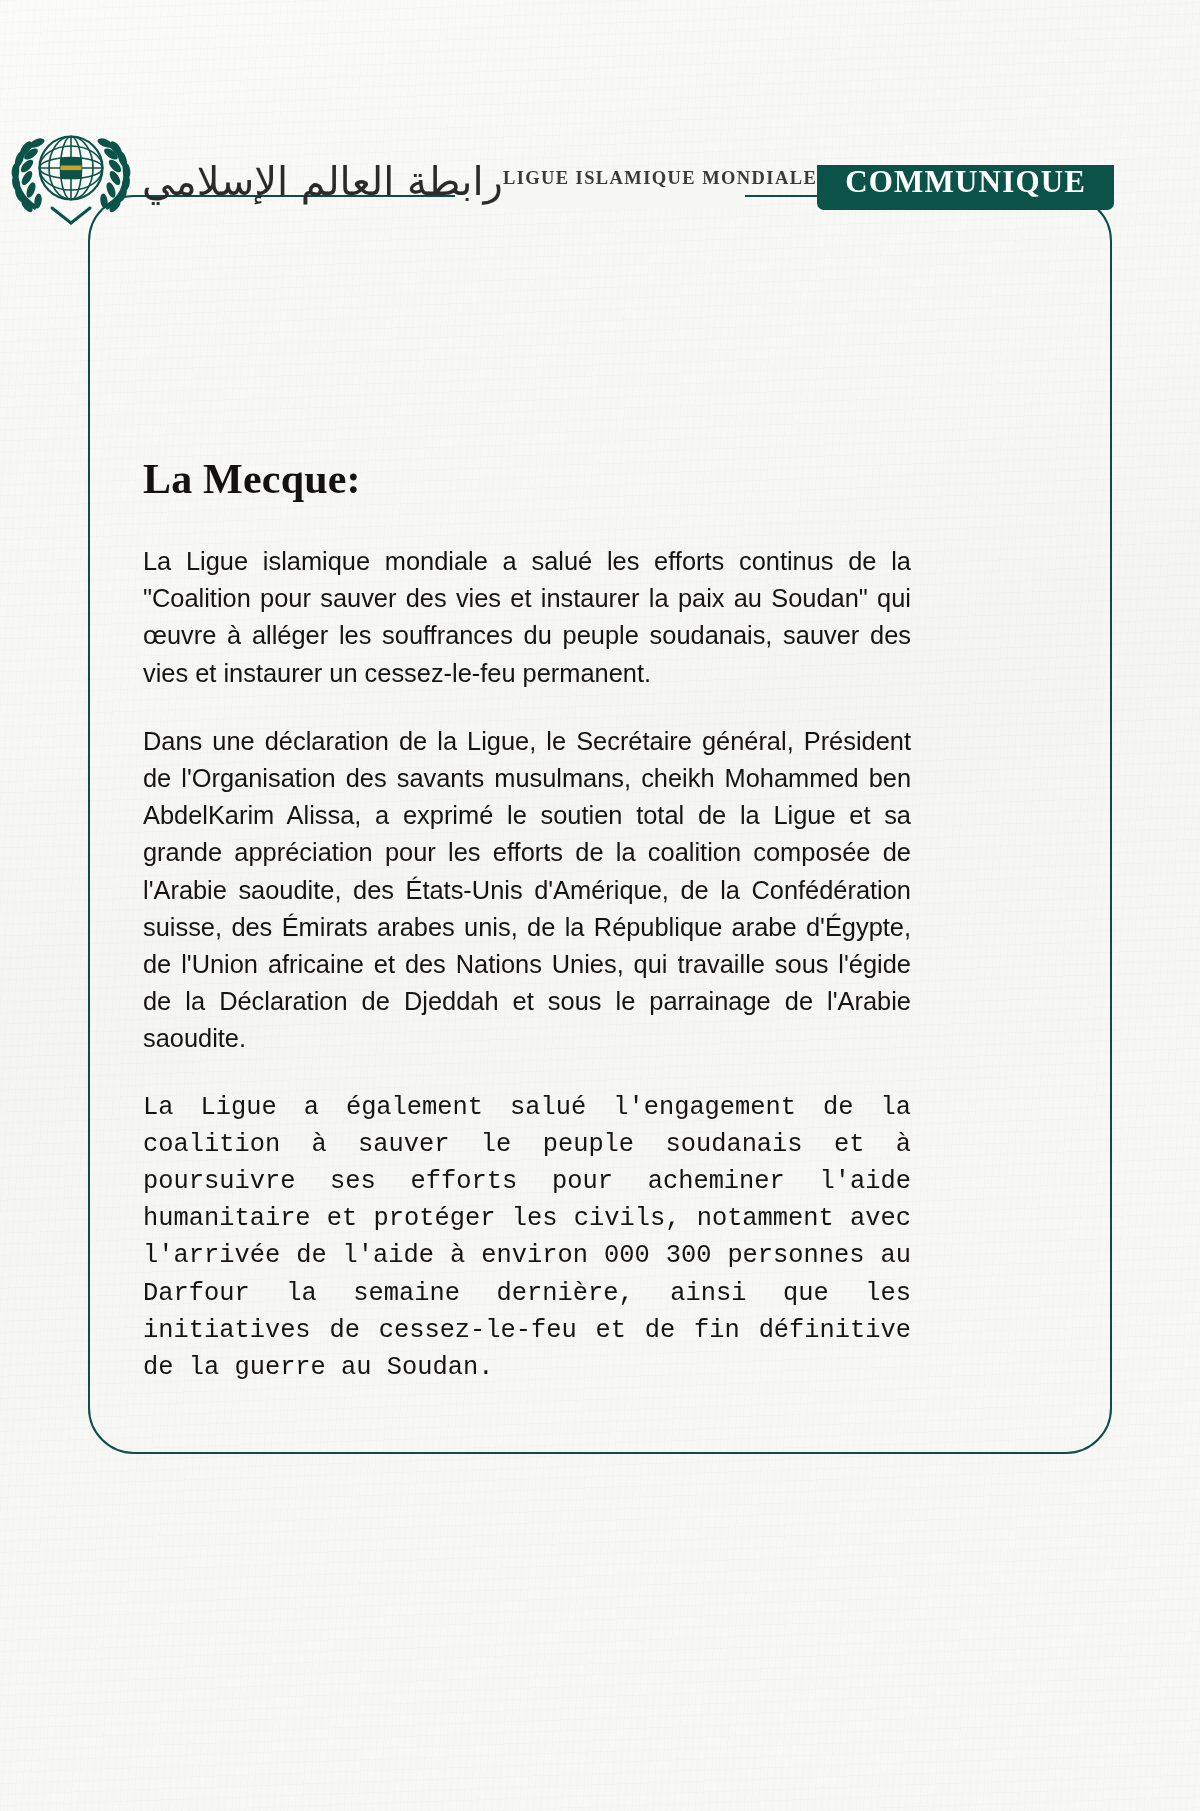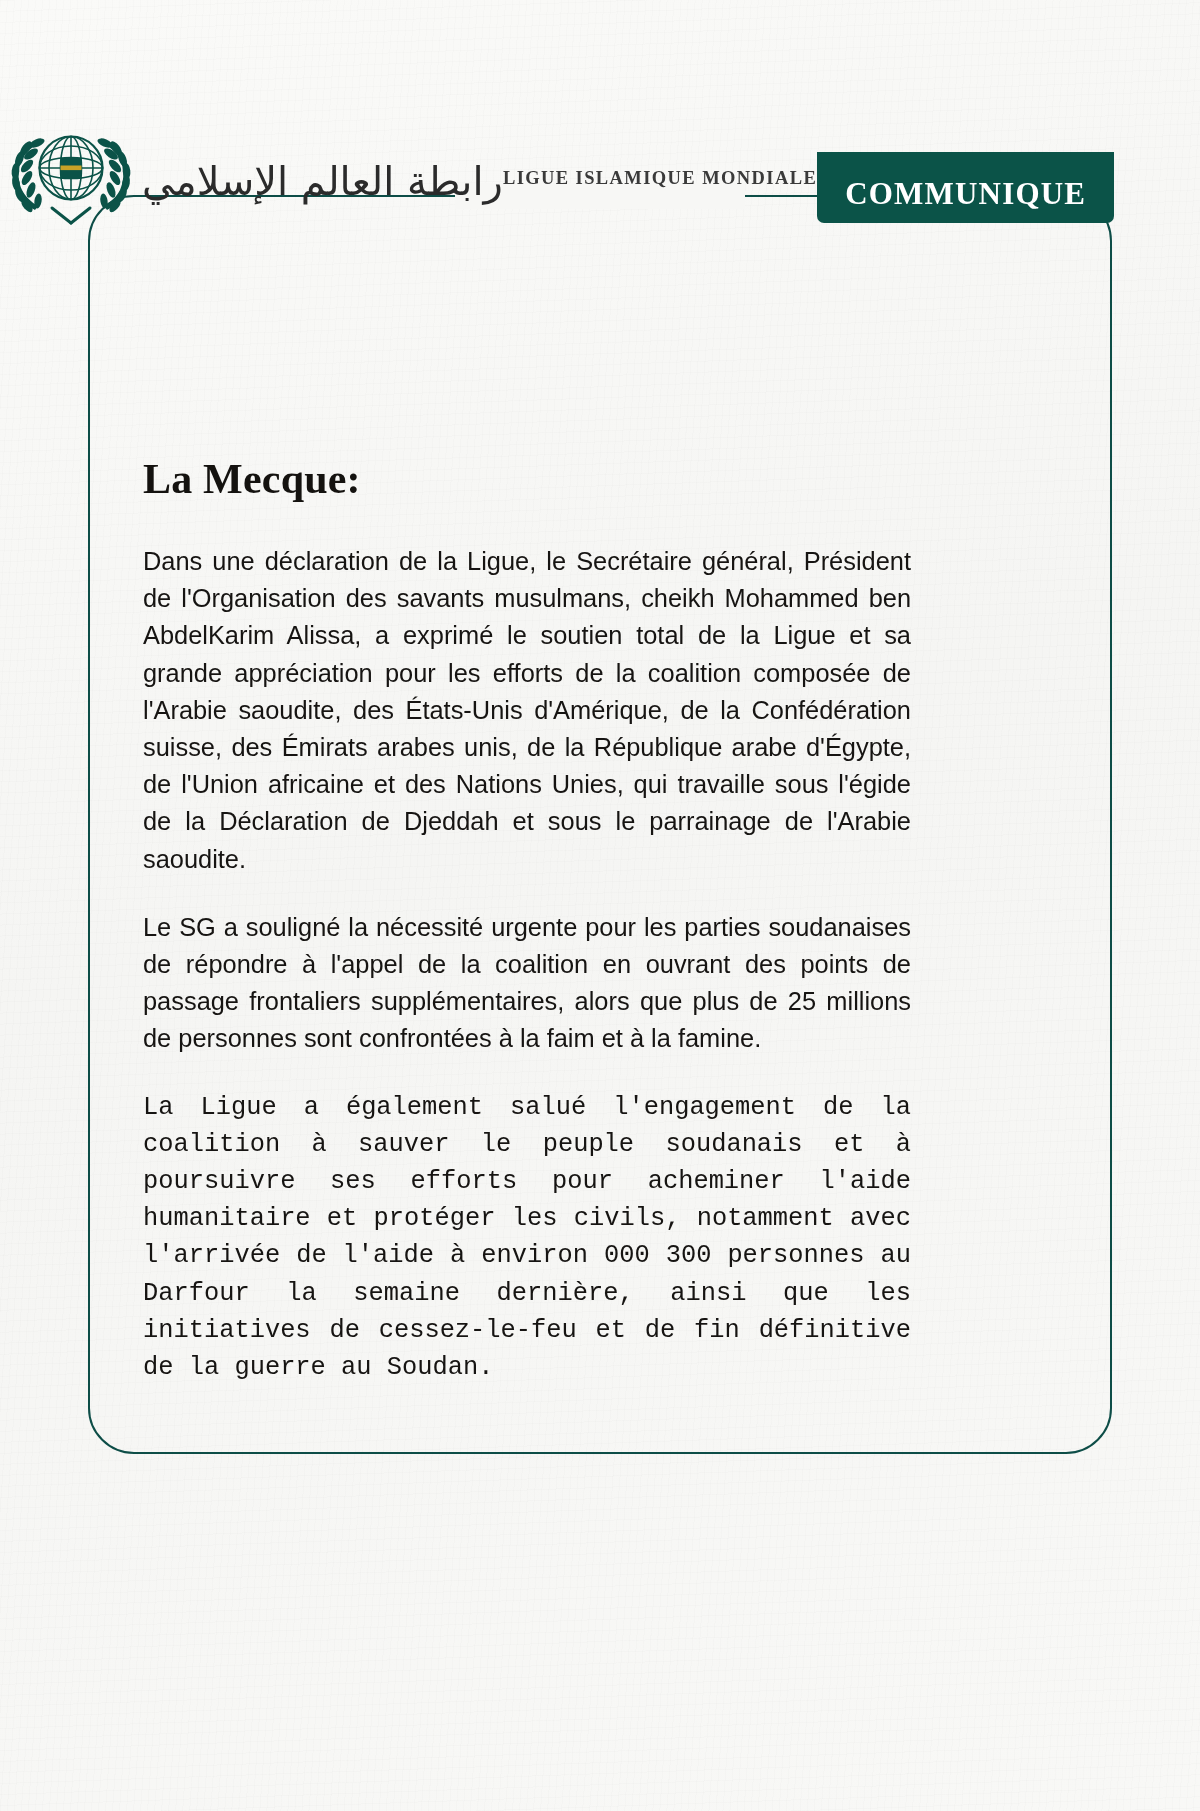--- a/index.html
+++ b/index.html
@@ -91,21 +91,21 @@
   }
 
   .badge {
     margin-top: 21px;
     background: #0b5348;
     color: #ffffff;
     font-family: "Liberation Serif", serif;
     font-weight: bold;
     font-size: 31px;
     letter-spacing: 1.2px;
-    padding: 25px 28px 11px 28px;
+    padding: 0 28px 11px 28px;
     border-radius: 0 0 7px 7px;
     line-height: 1.12;
     text-align: center;
   }
 
   
   .content {
     position: absolute;
     left: 143px;
     top: 455px;
@@ -208,18 +208,18 @@
     <div class="arabic-title" style="font-family:'DejaVu Sans', sans-serif; font-size:40px; color:#2b2b2b; direction:rtl; line-height:56px; white-space:nowrap;">رابطة العالم الإسلامي</div>
 
     <div class="latin-title">LIGUE ISLAMIQUE MONDIALE</div>
 
     <div class="badge">COMMUNIQUE</div>
   </div>
 
   <div class="content">
     <div class="dateline">La Mecque:</div>
 
+    <p class="para">La Ligue islamique mondiale a salué les efforts continus de la "Coalition pour sauver des vies et instaurer la paix au Soudan" qui œuvre à alléger les souffrances du peuple soudanais, sauver des vies et instaurer un cessez-le-feu permanent.</p>
     <p class="para">Dans une déclaration de la Ligue, le Secrétaire général, Président de l'Organisation des savants musulmans, cheikh Mohammed ben AbdelKarim Alissa, a exprimé le soutien total de la Ligue et sa grande appréciation pour les efforts de la coalition composée de l'Arabie saoudite, des États-Unis d'Amérique, de la Confédération suisse, des Émirats arabes unis, de la République arabe d'Égypte, de l'Union africaine et des Nations Unies, qui travaille sous l'égide de la Déclaration de Djeddah et sous le parrainage de l'Arabie saoudite.</p>
-    <p class="para">Le SG a souligné la nécessité urgente pour les parties soudanaises de répondre à l'appel de la coalition en ouvrant des points de passage frontaliers supplémentaires, alors que plus de 25 millions de personnes sont confrontées à la faim et à la famine.</p>
     <p class="para">La Ligue a également salué l'engagement de la coalition à sauver le peuple soudanais et à poursuivre ses efforts pour acheminer l'aide humanitaire et protéger les civils, notamment avec l'arrivée de l'aide à environ 000 300 personnes au Darfour la semaine dernière, ainsi que les initiatives de cessez-le-feu et de fin définitive de la guerre au Soudan.</p>
   </div>
 
 </div>
 
 </body></html>

